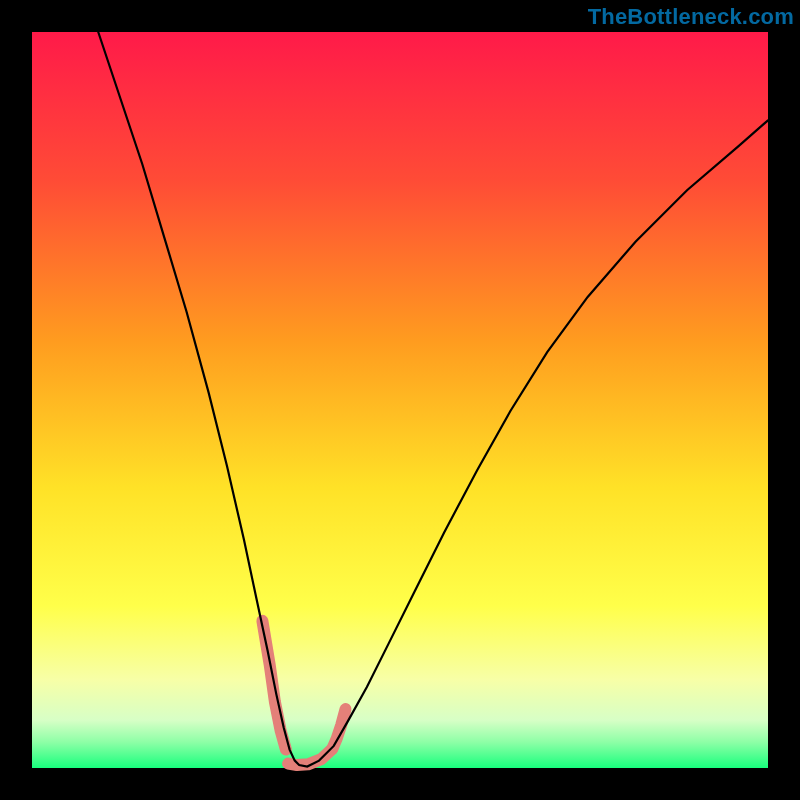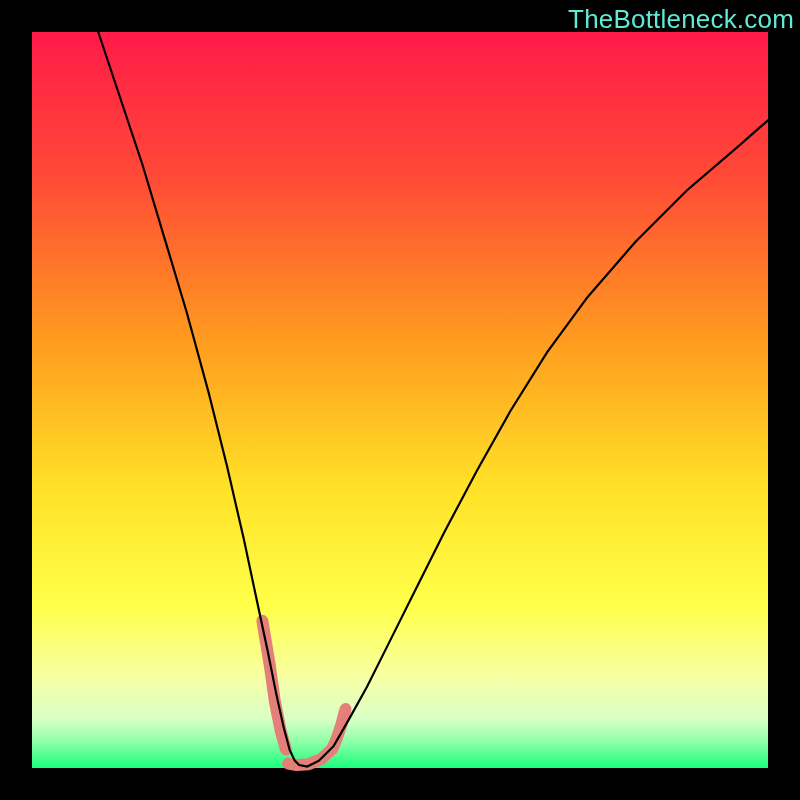--- a/index.html
+++ b/index.html
@@ -1,17 +1,17 @@
 <!DOCTYPE html>
 <html><head>
 <meta charset="utf-8">
 <style>
   body{margin:0;padding:0;width:800px;height:800px;overflow:hidden;font-family:Arial,Helvetica,sans-serif}
   .stage{position:relative;width:800px;height:800px;background:#000}
-  .watermark{position:absolute;top:4px;right:6px;color:#5eead4;font-size:26px;font-weight:400;letter-spacing:.2px;z-index:5}
+  .watermark{position:absolute;top:4px;right:6px;color:#0369a1;font-size:22px;font-weight:700;letter-spacing:.2px;z-index:5}
   svg{display:block}
 </style>
 </head>
 <body>
 <div class="stage">
   <div class="watermark">TheBottleneck.com</div>
   <svg id="plot" width="800" height="800" viewBox="0 0 800 800">
       <defs>
         <linearGradient id="bg" x1="0" y1="0" x2="0" y2="1">
           <stop offset="0%" stop-color="#ff1a49"></stop>

